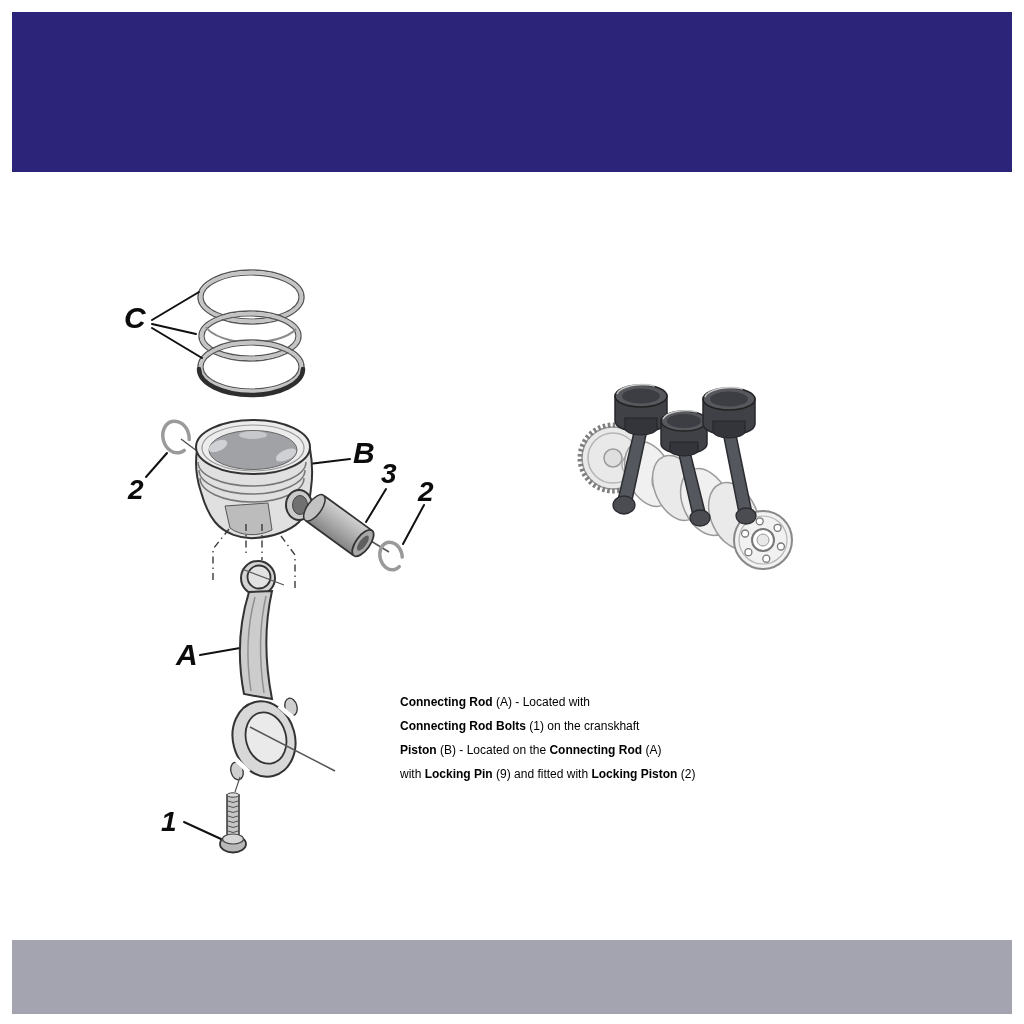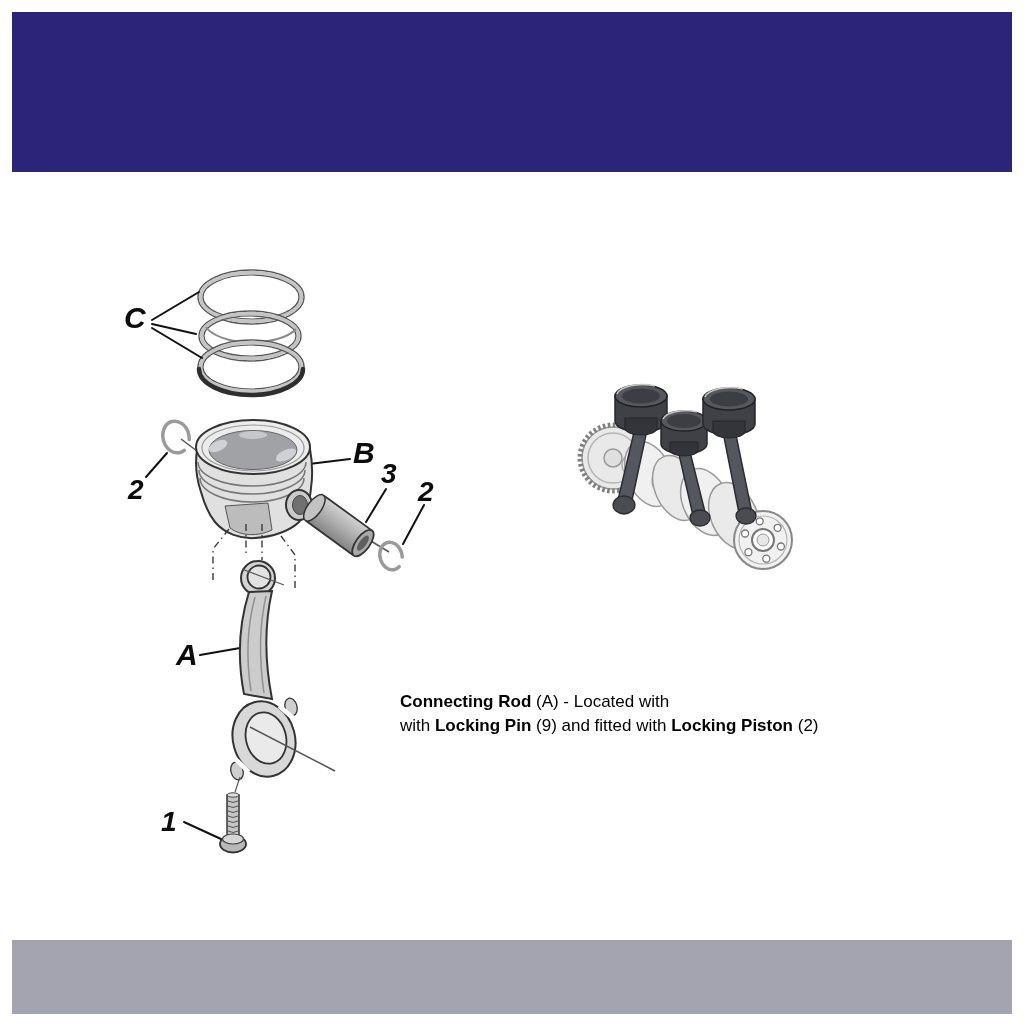--- a/index.html
+++ b/index.html
@@ -16,21 +16,21 @@
   .diagram-svg { position: absolute; left: 0; top: 0; }
   .fig-label {
     position: absolute;
     font-weight: bold; font-style: italic;
     color: #0c0c0c; line-height: 1;
   }
   .fig-label.letter { font-size: 30px; }
   .fig-label.digit  { font-size: 28px; }
   .description {
     position: absolute; left: 400px; top: 690px;
-    font-size: 17px; line-height: 24px; color: #000;
+    font-size: 12px; line-height: 24px; color: #000;
     white-space: nowrap;
   }
   .desc-line { margin: 0; }
   .desc-line .bold { font-weight: bold; }
 </style>
 </head>
 <body style="background: rgb(255, 255, 255);">
 
 <div class="bar header-bar" style="background: rgb(43, 36, 120);"></div>
 
@@ -224,16 +224,18 @@
 <div class="fig-label letter" style="left:124px; top:303px;">C</div>
 <div class="fig-label digit" style="left:128px; top:476px;">2</div>
 <div class="fig-label letter" style="left:353px; top:438px;">B</div>
 <div class="fig-label digit" style="left:381px; top:460px;">3</div>
 <div class="fig-label digit" style="left:418px; top:478px;">2</div>
 <div class="fig-label letter" style="left:176px; top:640px;">A</div>
 <div class="fig-label digit" style="left:161px; top:808px;">1</div>
 
 <div class="description">
     <div class="desc-line"><span class="bold">Connecting Rod</span><span> (A) - Located with</span></div>
+    <div class="desc-line"><span class="bold">Connecting Rod Bolts</span><span> (1) on the cranskhaft</span></div>
+    <div class="desc-line"><span class="bold">Piston</span><span> (B) - Located on the </span><span class="bold">Connecting Rod</span><span> (A)</span></div>
     <div class="desc-line"><span>with </span><span class="bold">Locking Pin</span><span> (9) and fitted with </span><span class="bold">Locking Piston</span><span> (2)</span></div>
   </div>
 
 <div class="bar footer-bar" style="background: rgb(163, 164, 175);"></div>
 
 </body></html>

